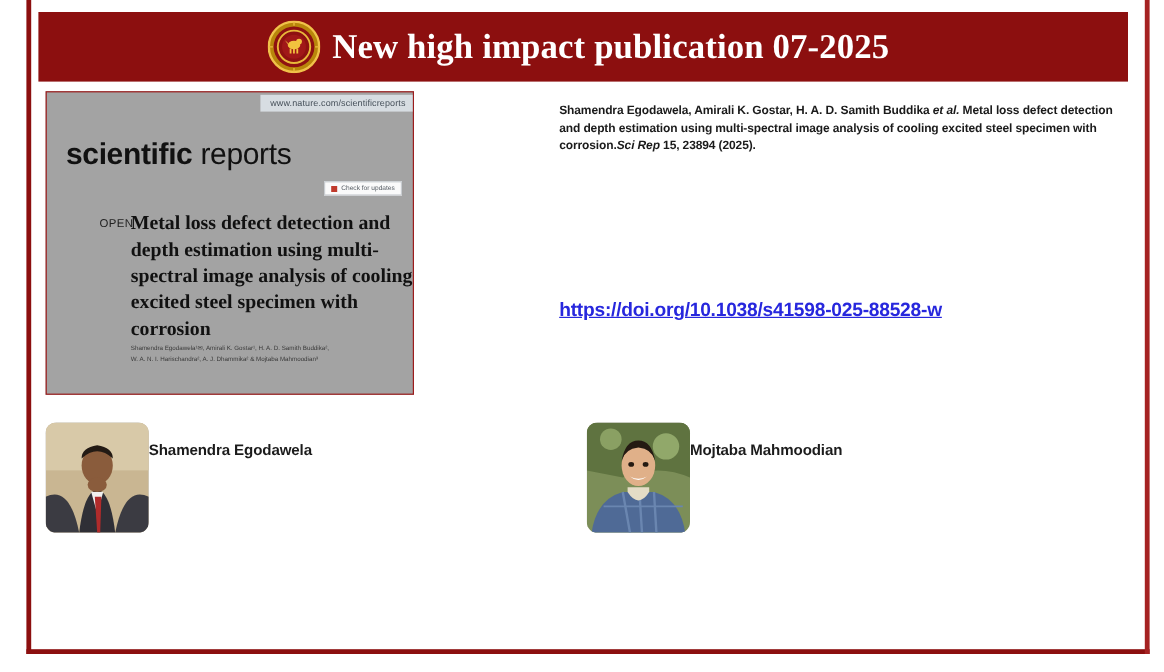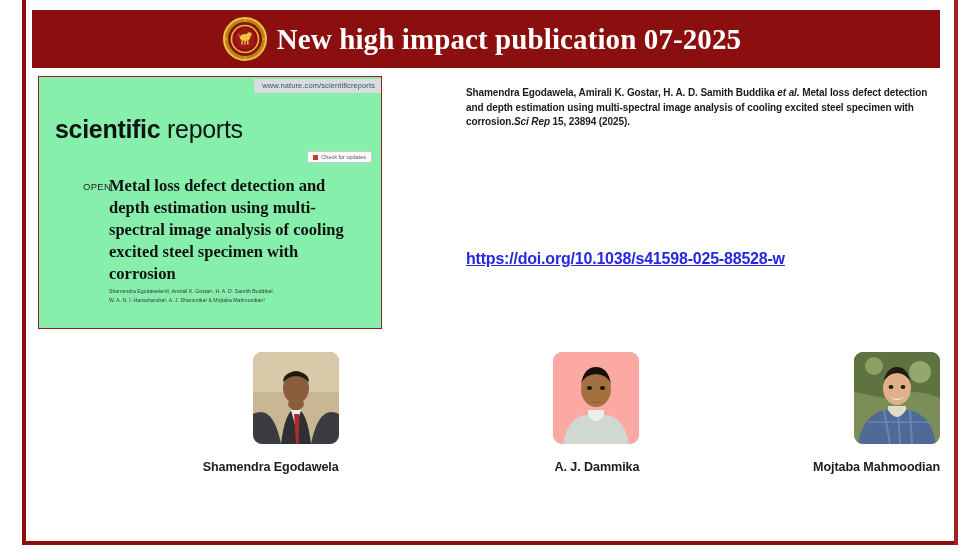--- a/index.html
+++ b/index.html
@@ -52,22 +52,22 @@
     letter-spacing: 0.1px;
     white-space: nowrap;
     position: relative;
     left: -8px;
   }
 
   
   .thumb {
     position: absolute;
     left: 38px; top: 76px;
-    width: 344px; height: 253px;
-    background: #86efac;
+    width: 307px; height: 253px;
+    background: #a3a3a3;
     border: 1.5px solid #9c1c1c;
     box-sizing: border-box;
     overflow: hidden;
   }
   .thumb-urlbar {
     position: absolute;
     right: 0px; top: 2px;
     background: #d7dde2;
     color: #46505a;
     font-size: 7.5px;
@@ -160,22 +160,22 @@
   .people {
     position: absolute;
     left: 38px; top: 352px;
     width: 902px;
     height: 150px;
     display: flex;
   }
   .person {
     flex: 1 1 0;
     display: flex;
-    flex-direction: column;
-    align-items: flex-end;
+    flex-direction: row;
+    align-items: flex-start;
   }
   .photo {
     width: 86px; height: 92px;
     border-radius: 9px;
     overflow: hidden;
     position: relative;
     background: #cfcfcf;
   }
   .person-name {
     margin-top: 16px;
@@ -267,35 +267,20 @@
           <ellipse cx="43" cy="36" rx="13" ry="15.5" fill="#8a5c3c"></ellipse>
           <path d="M30 30 Q43 18 56 30 Q56 21 43 19 Q30 21 30 30 Z" fill="#231a14"></path>
           <ellipse cx="43" cy="52" rx="8" ry="6" fill="#8a5c3c"></ellipse>
         </svg>
       </div>
       <div class="person-name">Shamendra Egodawela</div>
     </div>
 
 
 
-    <div class="person">
-      <div class="photo">
-        <svg class="p-bg" viewBox="0 0 86 92" preserveAspectRatio="none">
-          <rect width="86" height="92" fill="#fba9a2"></rect>
-          <path d="M10 92 Q14 68 31 63 L55 63 Q72 68 76 92 Z" fill="#cfd9d2"></path>
-          <path d="M35 63 Q43 76 51 63 L51 58 L35 58 Z" fill="#e9efe9"></path>
-          <ellipse cx="43" cy="37" rx="15" ry="18" fill="#a4703f"></ellipse>
-          <path d="M28 32 Q31 15 43 15 Q55 15 58 32 Q55 23 43 22 Q31 23 28 32 Z" fill="#17110c"></path>
-          <ellipse cx="36.5" cy="36" rx="2.5" ry="2" fill="#17100c"></ellipse>
-          <ellipse cx="49.5" cy="36" rx="2.5" ry="2" fill="#17100c"></ellipse>
-          <path d="M38 49 Q43 52 48 49 Q43 51 38 49 Z" fill="#5c3a22"></path>
-        </svg>
-      </div>
-      <div class="person-name">A. J. Dammika</div>
-    </div>
 
     <div class="person">
       <div class="photo">
         <svg class="p-bg" viewBox="0 0 86 92" preserveAspectRatio="none">
           <rect width="86" height="92" fill="#7c8e58"></rect>
           <path d="M0 0 L86 0 L86 46 Q60 34 30 46 L0 40 Z" fill="#5f7340"></path>
           <circle cx="66" cy="20" r="11" fill="#91a86a"></circle>
           <circle cx="20" cy="14" r="9" fill="#8aa063"></circle>
           <path d="M4 92 Q8 64 30 58 L56 58 Q78 64 82 92 Z" fill="#4f6a96"></path>
           <path d="M30 58 L36 92 M44 60 L46 92 M56 58 L58 92" stroke="#6a86b0" stroke-width="2" fill="none"></path>

